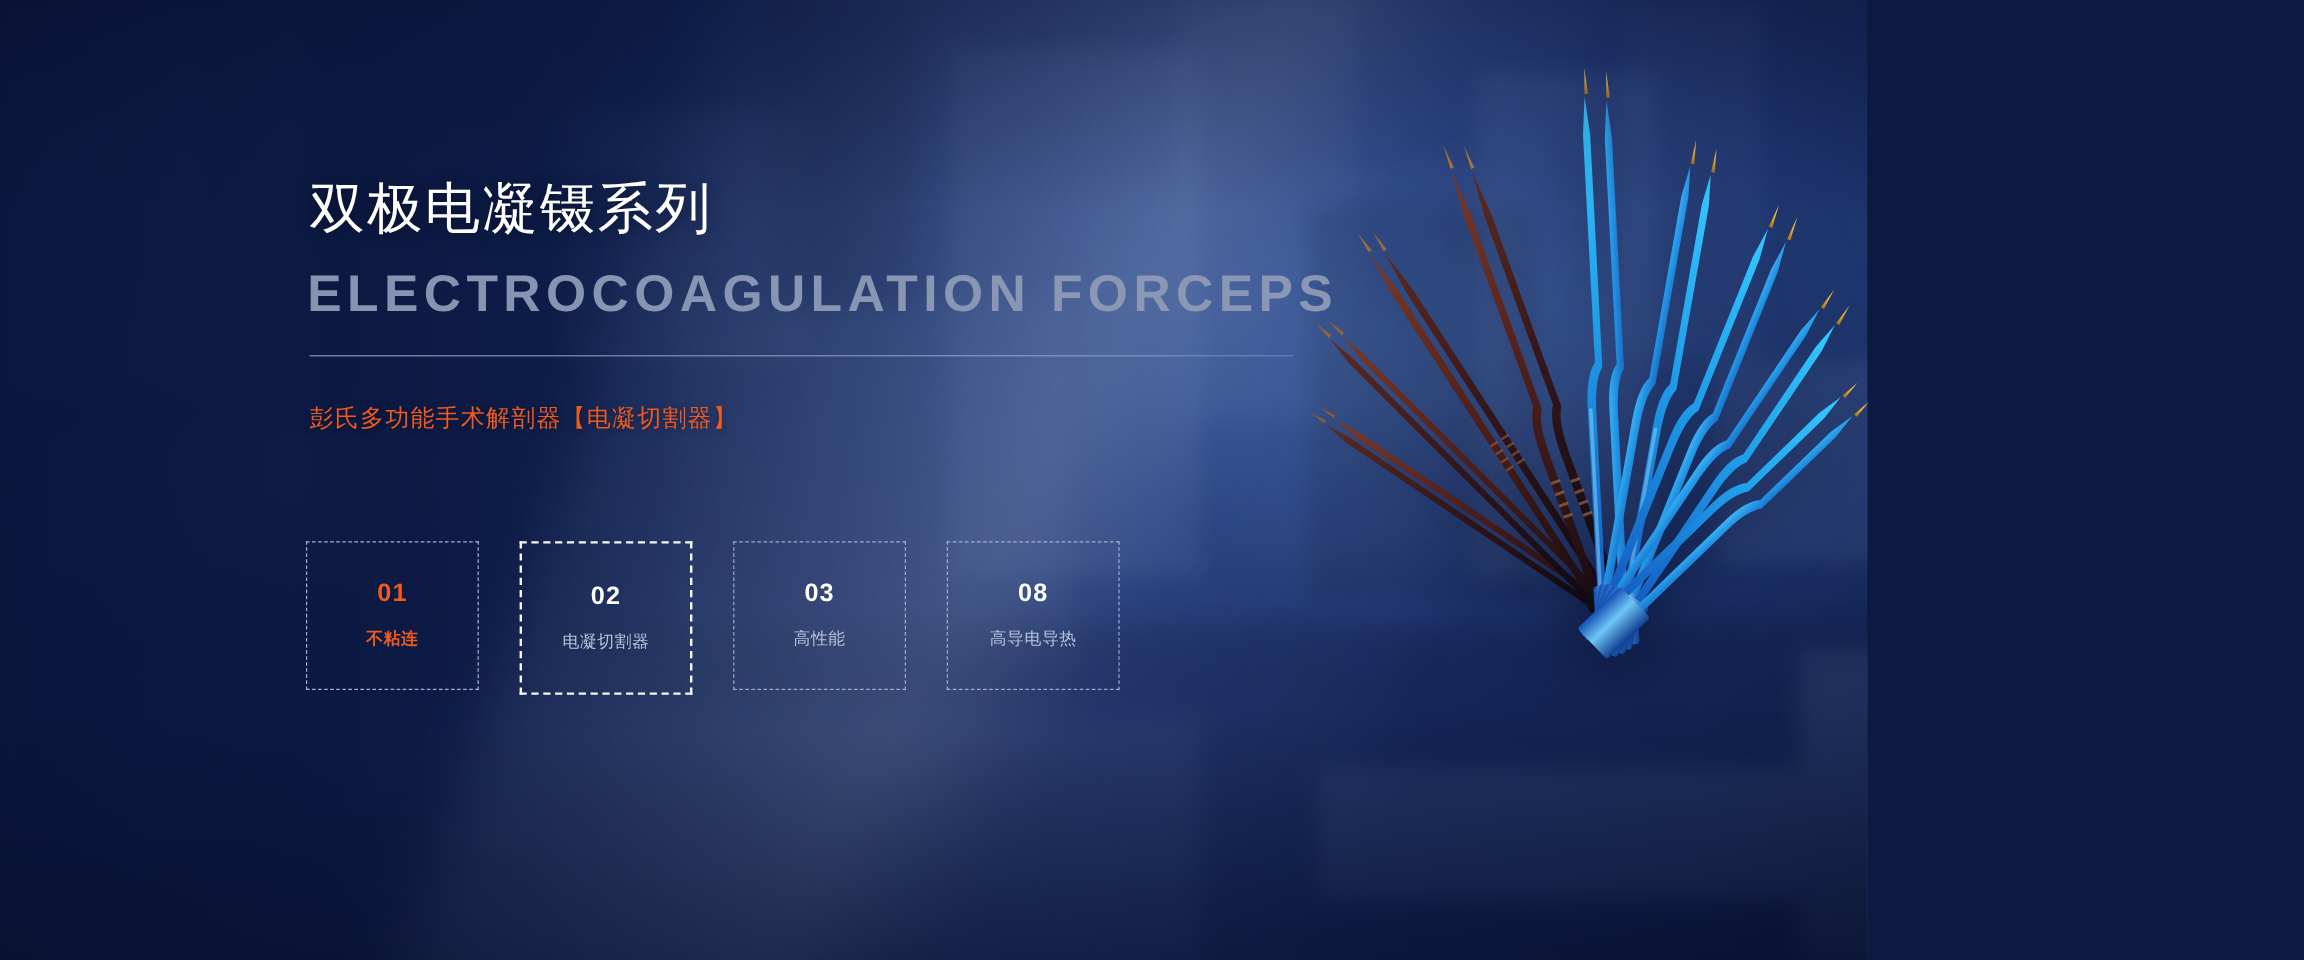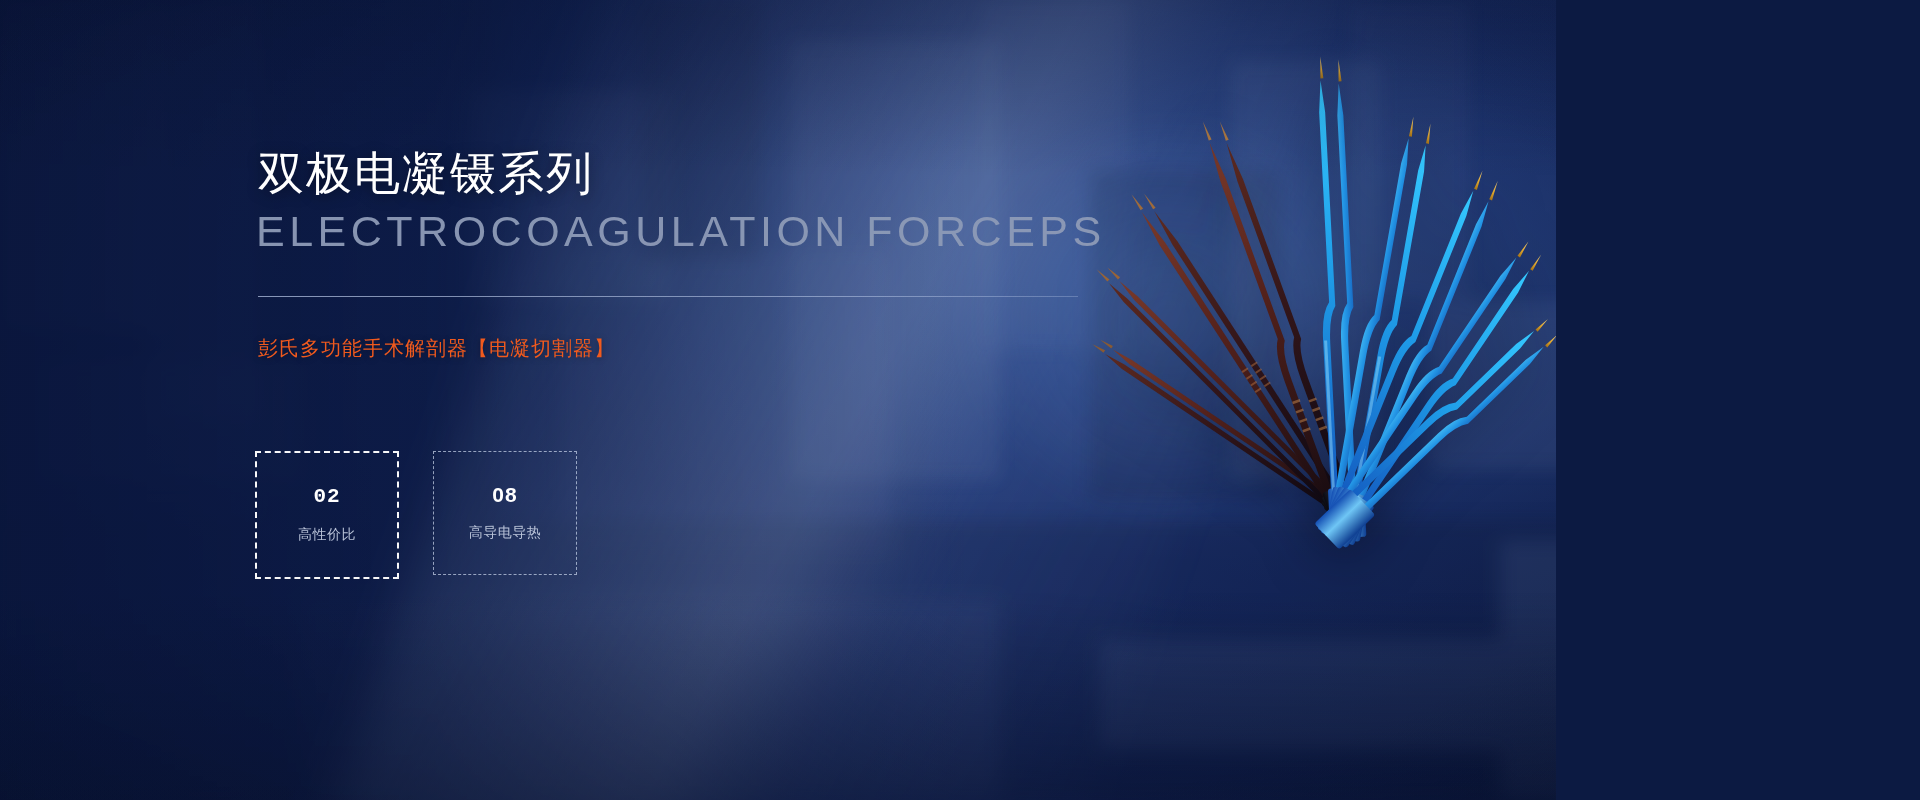--- a/index.html
+++ b/index.html
@@ -56,22 +56,22 @@
   
   .content{ position:absolute; left:258px; top:0; width:900px; height:100%; }
 
   .title-cn{
     position:absolute; top:143px; left:0;
     font-size:46px; font-weight:400; color:#ffffff; letter-spacing:2px;
     text-shadow:0 2px 14px rgba(0,0,0,0.45);
     white-space:nowrap;
   }
   .title-en{
-    position:absolute; top:207px; left:-2px;
-    font-size:43px; font-weight:400; color:#8e9bb7; letter-spacing:4.5px;
+    position:absolute; top:221px; left:-2px;
+    font-size:43px; font-weight:700; color:#8e9bb7; letter-spacing:4.5px;
     white-space:nowrap; opacity:0.95;
   }
   .divider{
     position:absolute; top:296px; left:0; width:820px; height:1px;
     background:linear-gradient(90deg, rgba(190,205,235,0.70) 0%, rgba(190,205,235,0.55) 70%, rgba(190,205,235,0.30) 100%);
   }
   .subtitle{
     position:absolute; top:335px; left:0;
     font-size:20px; font-weight:400; color:#f05a1e; letter-spacing:1px;
     white-space:nowrap; text-shadow:0 1px 6px rgba(0,0,0,0.35);
@@ -85,21 +85,21 @@
     position:relative;
   }
   .feature .num{ font-size:21px; font-weight:700; letter-spacing:1px; line-height:1; }
   .feature .lbl{ font-size:14px; font-weight:400; margin-top:19px; letter-spacing:0.5px; }
 
   .feature.f1{ border:1px dashed rgba(205,215,235,0.80); }
   .feature.f1 .num{ color:#f05a1e; }
   .feature.f1 .lbl{ color:#f05a1e; font-weight:700; }
 
   .feature.f2{ border:2px dashed rgba(255,255,255,0.97); height:128px; }
-  .feature.f2 .num{ color:#ffffff;font-family:Liberation Mono, monospace; }
+  .feature.f2 .num{ color:#ffffff; }
   .feature.f2 .lbl{ color:#b9c3d8; }
 
   .feature.f3, .feature.f4{ border:1px dashed rgba(200,212,234,0.72); }
   .feature.f3 .num, .feature.f4 .num{ color:#ffffff; }
   .feature.f3 .lbl, .feature.f4 .lbl{ color:#b9c3d8; }
 
   
   .forceps{ position:absolute; left:1040px; top:40px; width:560px; height:560px; }
   .forceps svg{ display:block; filter:drop-shadow(0 8px 26px rgba(3,10,30,0.55)); }
 </style>
@@ -284,26 +284,34 @@
     <h1 class="title-cn">双极电凝镊系列</h1>
 
     <div class="title-en">ELECTROCOAGULATION FORCEPS</div>
 
     <div class="divider"></div>
 
     <div class="subtitle">彭氏多功能手术解剖器【电凝切割器】</div>
 
     <div class="features">
 
+      <div class="feature f1">
+        <span class="num">01</span>
+        <span class="lbl">不粘连</span>
+      </div>
 
       <div class="feature f2">
         <span class="num">02</span>
-        <span class="lbl">高性价比</span>
+        <span class="lbl">电凝切割器</span>
       </div>
 
+      <div class="feature f3">
+        <span class="num">03</span>
+        <span class="lbl">高性能</span>
+      </div>
 
       <div class="feature f4">
         <span class="num">08</span>
         <span class="lbl">高导电导热</span>
       </div>
 
     </div>
   </div>
 </div>
 

